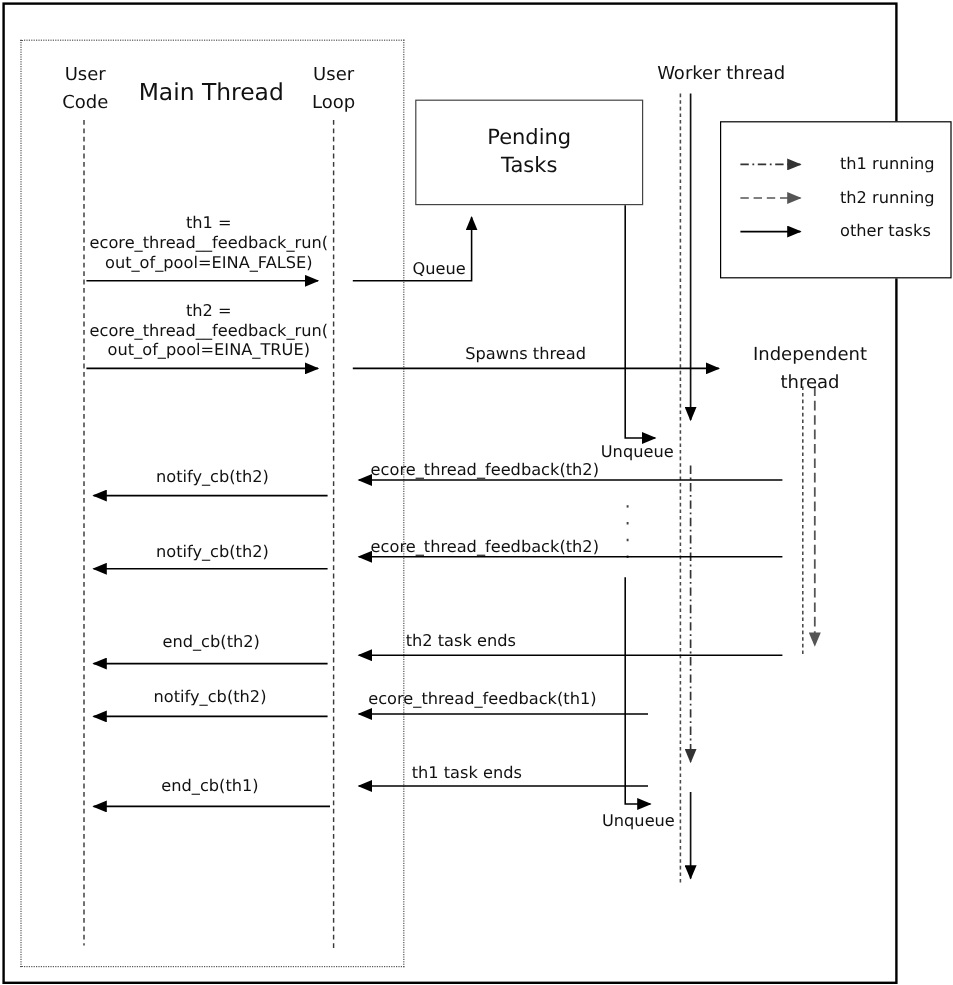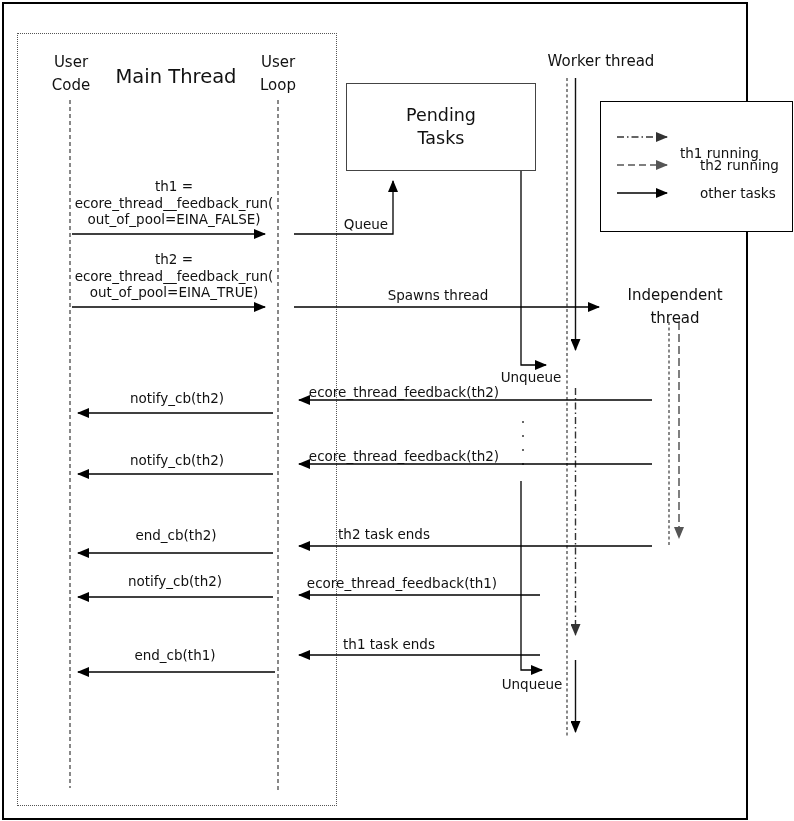--- a/index.html
+++ b/index.html
@@ -102,21 +102,21 @@
   <div class="sec z4" style="left:278px;top:51px;">
     <div>User</div>
     <div>Loop</div>
   </div>
   <div class="sec z4" style="left:573px;top:50px;margin-left:28px;">Worker thread</div>
   <div class="sec z4" style="left:675px;top:272px;margin-top:12px;">
     <div>Independent</div>
     <div>thread</div>
   </div>
 
-  <div class="leg z4" style="left:680px;top:129px;margin-top:16px;">th1 running</div>
+  <div class="leg z4" style="left:700px;top:129px;">th1 running</div>
   <div class="leg z4" style="left:700px;top:157px;">th2 running</div>
   <div class="leg z4" style="left:700px;top:185px;">other tasks</div>
 
   <div class="msg z4" style="left:174px;top:178px;">
     <div>th1 =</div>
     <div>ecore_thread__feedback_run(</div>
     <div>out_of_pool=EINA_FALSE)</div>
   </div>
   <div class="msg z4" style="left:366px;top:216px;">Queue</div>
   <div class="msg z4" style="left:174px;top:251px;">

